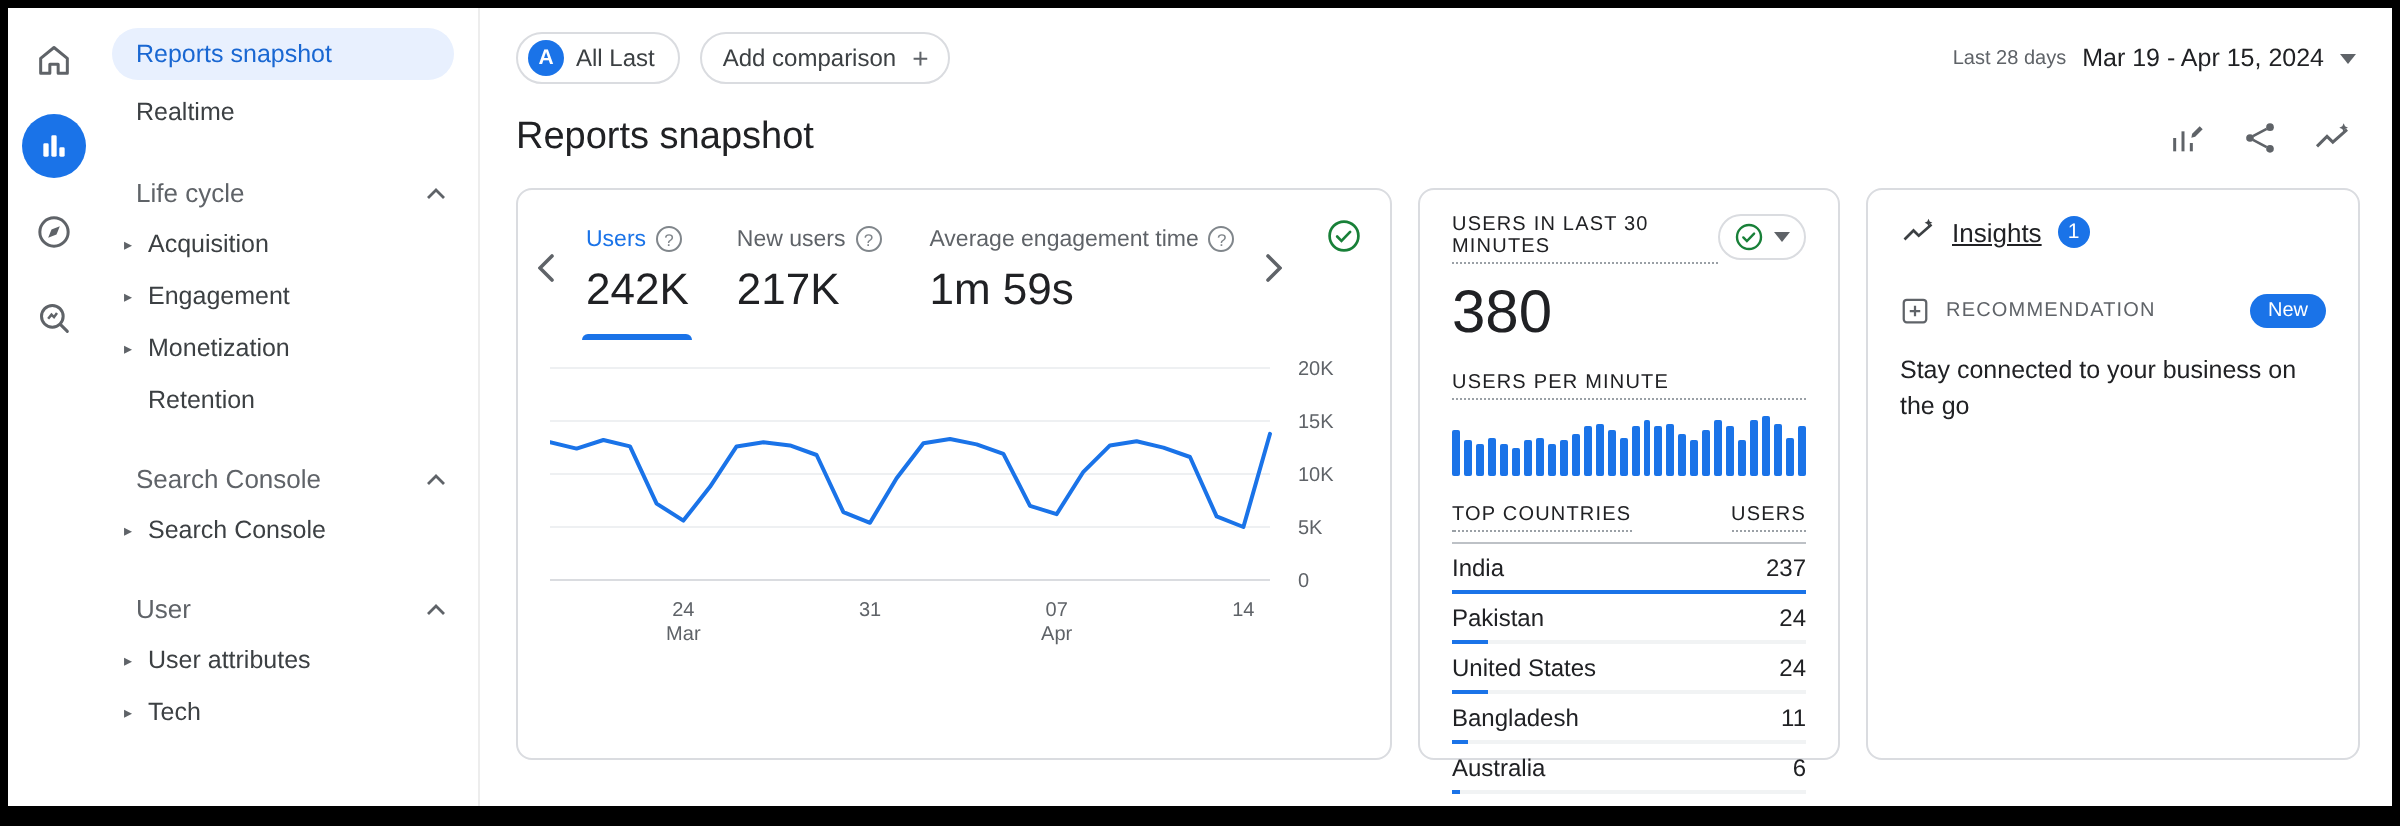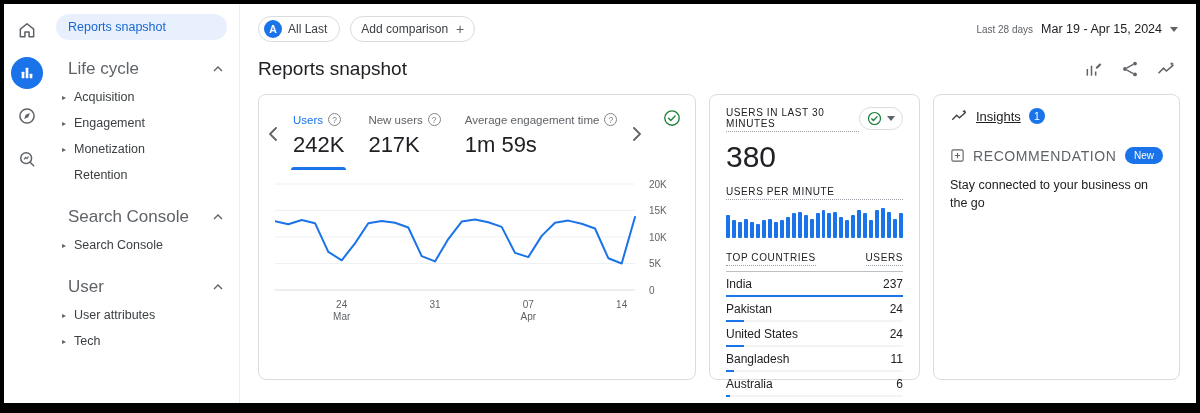--- a/index.html
+++ b/index.html
@@ -9,21 +9,21 @@
   
   .rail{flex:0 0 46px;display:flex;flex-direction:column;align-items:center;padding-top:10px;gap:11px;background:#fff;}
   .rail-btn{width:32px;height:32px;border-radius:50%;display:flex;align-items:center;justify-content:center;cursor:pointer;}
   .rail-btn.active{background:#1a73e8;}
   
   .nav{flex:0 0 190px;border-right:1px solid #ededed;padding-top:8px;background:#fff;box-sizing:border-box;}
   .nav-pill{margin:2px 12px 2px 6px;background:#e8f0fe;color:#1967d2;border-radius:16px;padding:6px 12px;
     font-size:12.5px;font-weight:500;cursor:pointer;}
   .nav-top-item{padding:7px 8px 7px 18px;font-size:12.5px;color:#3c4043;cursor:pointer;}
   .nav-section{display:flex;align-items:center;justify-content:space-between;margin-top:12px;
-    padding:7px 16px 5px 18px;font-size:17px;color:#5f6368;font-weight:500;cursor:pointer;}
+    padding:7px 16px 5px 18px;font-size:13px;color:#5f6368;font-weight:500;cursor:pointer;}
   .nav-item{display:flex;align-items:center;padding:6px 8px 6px 12px;font-size:12.5px;color:#3c4043;cursor:pointer;}
   .tri{display:inline-block;width:12px;font-size:8px;color:#5f6368;}
   
   .main{flex:1;min-width:0;display:flex;flex-direction:column;background:#fff;}
   .topbar{display:flex;align-items:center;gap:10px;padding:12px 18px 0 18px;}
   .pill{display:flex;align-items:center;gap:6px;height:26px;padding:0 12px 0 5px;border:1px solid #dadce0;
     border-radius:14px;font-size:12px;color:#3c4043;background:#fff;cursor:pointer;box-sizing:border-box;}
   .pill.add{padding:0 10px;}
   .avatar{width:18px;height:18px;border-radius:50%;background:#1a73e8;color:#fff;font-size:10.5px;
     display:flex;align-items:center;justify-content:center;font-weight:700;}
@@ -71,21 +71,21 @@
   .cr-track{height:2px;background:#f1f3f4;position:relative;}
   .cr-fill{position:absolute;left:0;top:0;height:2px;background:#1a73e8;}
   .card-link{margin-top:auto;text-align:right;font-size:12.5px;color:#1a73e8;font-weight:500;cursor:pointer;padding-top:8px;}
   .link-arrow{margin-left:5px;}
   
   .in-head{display:flex;align-items:center;gap:8px;}
   .in-title{font-size:13px;color:#202124;text-decoration:underline;}
   .in-badge{width:16px;height:16px;border-radius:50%;background:#1a73e8;color:#fff;font-size:10.5px;
     display:flex;align-items:center;justify-content:center;}
   .in-rec-row{display:flex;align-items:center;gap:8px;margin-top:22px;}
-  .rec-label{font-size:14px;letter-spacing:.6px;color:#5f6368;font-weight:500;}
+  .rec-label{font-size:10px;letter-spacing:.6px;color:#5f6368;font-weight:500;}
   .new-pill{margin-left:auto;background:#1a73e8;color:#fff;font-size:10px;padding:3px 9px;border-radius:10px;}
   .in-body{font-size:12.5px;color:#202124;margin-top:12px;line-height:1.45;max-width:232px;}
 </style>
 </head>
 <body>
 
 <div class="frame">
 
   <nav class="rail">
     <div class="rail-btn">
@@ -121,20 +121,23 @@
             <path d="M15.8 15.8 L20 20" stroke="#5f6368" stroke-width="1.8" stroke-linecap="round"></path>
             <path d="M8.5 12.5 L10.5 10 L12 11.5 L13.8 9" fill="none" stroke="#5f6368" stroke-width="1.5"></path>
           </svg>
       </span>
     </div>
   </nav>
 
   <aside class="nav">
     <div class="nav-pill">
       <span>Reports snapshot</span>
+    </div>
+    <div class="nav-top-item">
+      <span>Realtime</span>
     </div>
 
     <div class="nav-section">
       <span>Life cycle</span>
       <span style="display:flex;">
           <svg width="10" height="6" viewBox="0 0 10 6">
             <path d="M1 5 L5 1 L9 5" fill="none" stroke="#5f6368" stroke-width="1.4"></path>
           </svg>
         </span>
     </div>

